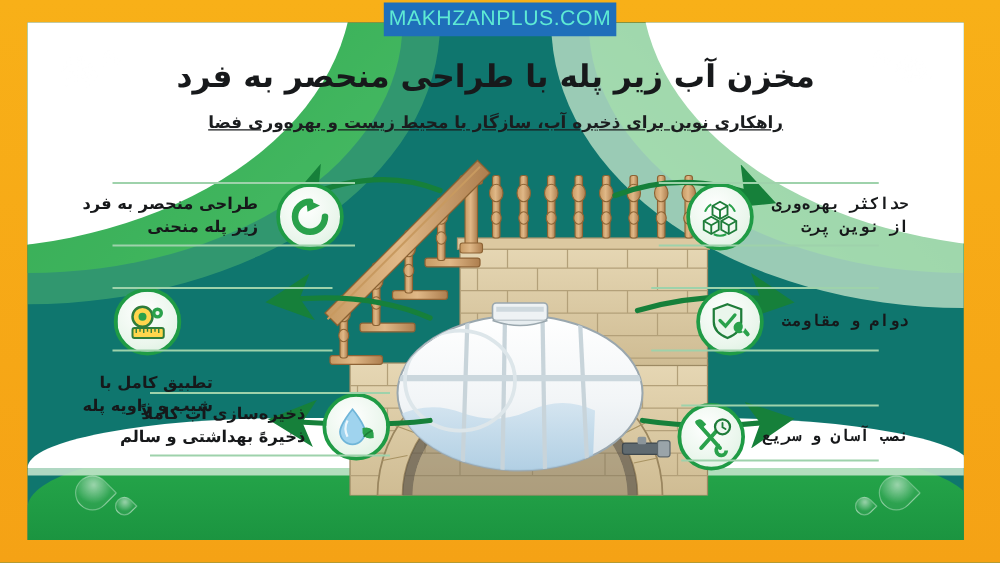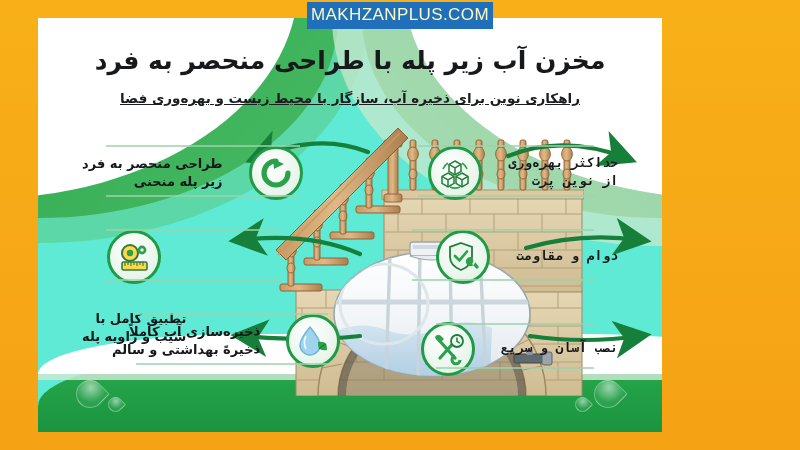--- a/index.html
+++ b/index.html
@@ -12,22 +12,22 @@
   #stage{
     position:relative;width:800px;height:450px;
     background:#f5a81c;
   }
   
   .frame-outer{
     position:absolute;left:0;top:0;width:800px;height:450px;
     background:linear-gradient(180deg,#f8b018 0%,#f5a215 100%);
   }
   .frame-inner{
-    position:absolute;left:38px;top:18px;width:624px;height:414px;
-    background:#5eead4;overflow:hidden;
+    position:absolute;left:22px;top:18px;width:749px;height:414px;
+    background:#0f766e;overflow:hidden;
   }
   
   .corner-green{
     position:absolute;background:#1e9c43;
   }
   .tl-green{
     left:0;top:0;width:300px;height:200px;
     background:linear-gradient(135deg,#189a3f 0%,#27a94c 55%,#3cb85c 100%);
     border-bottom-right-radius:100% 100%;
   }
@@ -82,38 +82,38 @@
     background:radial-gradient(circle at 35% 30%,rgba(255,255,255,.55),rgba(255,255,255,.06) 60%);
     border:1px solid rgba(255,255,255,.30);
     border-radius:50% 50% 50% 50% / 62% 62% 38% 38%;
     transform:rotate(45deg);
   }
   .droplet.big{width:26px;height:26px;border-radius:50% 4% 50% 50%;}
   .droplet.sml{width:13px;height:13px;border-radius:50% 4% 50% 50%;}
   
   .watermark{
     position:absolute;left:50%;top:2px;transform:translateX(-50%);
-    background:#1f6fba;color:#fef9c3;
+    background:#1f6fba;color:#5eead4;
     font-family:"Liberation Sans",sans-serif;
     font-size:17px;font-weight:400;letter-spacing:.4px;
     padding:3px 4px 4px;direction:ltr;z-index:60;white-space:nowrap;
   }
   
   .title{
     position:absolute;left:0;right:0;top:28px;text-align:center;
     font-size:25px;font-weight:bold;color:#17191b;
     letter-spacing:-.2px;z-index:40;
   }
   .subtitle{
     position:absolute;left:0;right:0;top:72px;text-align:center;
     font-size:13.5px;font-weight:bold;color:#1b1d1f;z-index:40;text-decoration:underline;
   }
   
   .feature{
-    position:absolute;display:flex;align-items:center;gap:26px;z-index:30;
+    position:absolute;display:flex;align-items:center;gap:14px;z-index:30;
   }
   .feature.left{left:44px;flex-direction:row;}
   .feature.right{right:44px;flex-direction:row-reverse;font-family:Liberation Mono, monospace;}
   .icon-circle{
     position:relative;width:54px;height:54px;flex:0 0 54px;
     border-radius:50%;
     background:radial-gradient(circle at 42% 34%,#ffffff 0%,#eaf6ec 62%,#d7eedc 100%);
     border:3px solid #1f9b45;
     display:flex;align-items:center;justify-content:center;
     box-sizing:border-box;

